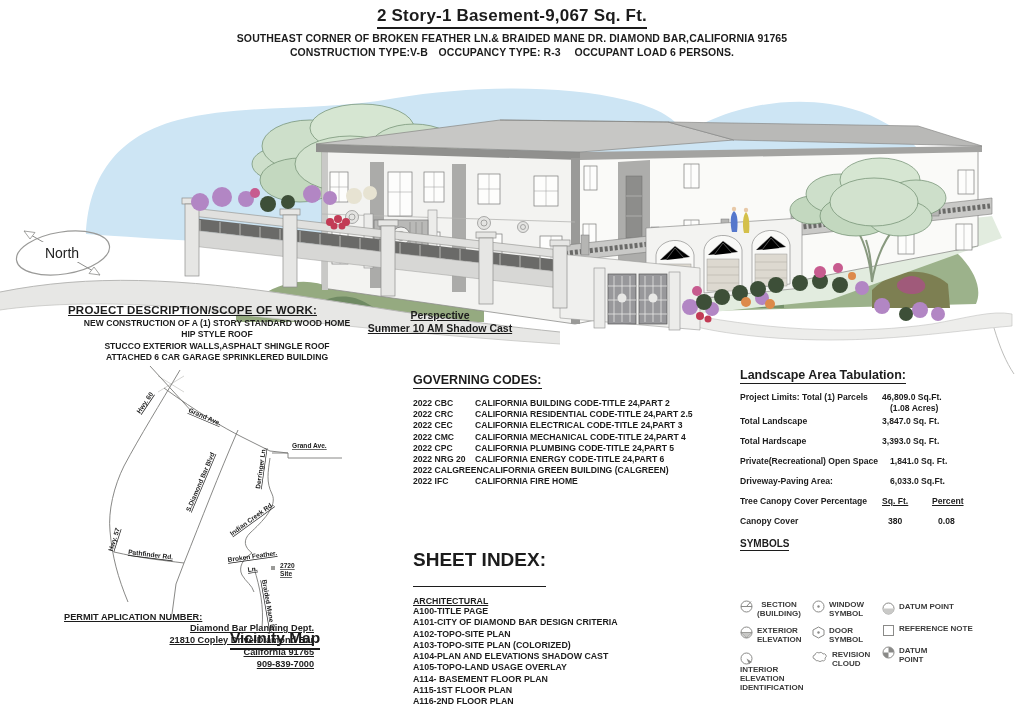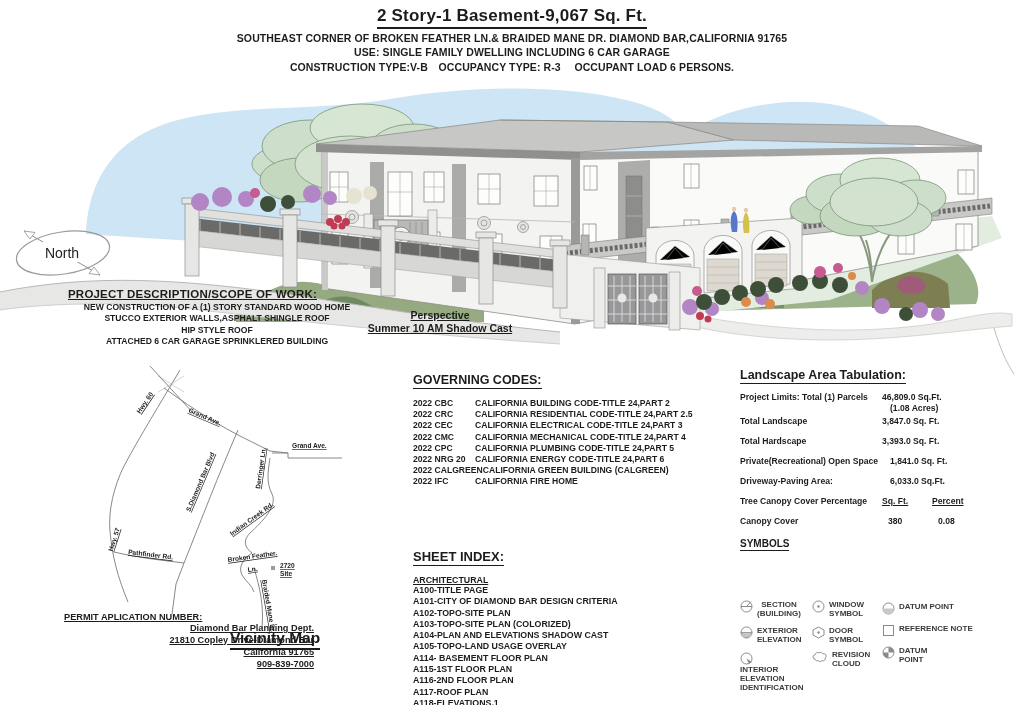--- a/index.html
+++ b/index.html
@@ -7,21 +7,21 @@
     width:1024px;height:705px;position:relative;background:#ffffff;
     font-family:"Liberation Sans", sans-serif;color:#1c1c1c;overflow:hidden;
     -webkit-font-smoothing:antialiased;
   }
   .abs{position:absolute;}
   
   .hdr{left:0;top:6px;width:1024px;text-align:center;}
   .hdr .title{font-size:17px;font-weight:bold;display:inline-block;border-bottom:2px solid #1c1c1c;padding-bottom:1px;letter-spacing:.2px;}
   .hdr .sub{font-size:10.5px;font-weight:bold;margin-top:2.5px;letter-spacing:.1px;}
   
-  .proj{left:52px;top:288px;width:330px;}
+  .proj{left:52px;top:304px;width:330px;}
   .proj .h{font-size:11.5px;font-weight:bold;text-decoration:underline;margin-left:16px;letter-spacing:.2px;}
   .proj .ln{font-size:8.6px;font-weight:bold;text-align:center;margin-top:1.5px;}
   .proj .ln:first-of-type{margin-top:6px;}
   
   .persp{left:340px;top:309px;width:200px;text-align:center;}
   .persp div{font-size:10.5px;font-weight:bold;text-decoration:underline;line-height:13px;}
   
   .codes{left:413px;top:370px;width:320px;}
   .codes .h{font-size:12.5px;font-weight:bold;display:inline-block;border-bottom:1.5px solid #1c1c1c;padding-bottom:1px;}
   .codes .list{margin-top:9px;}
@@ -32,21 +32,21 @@
   .land .h{font-size:12.5px;font-weight:bold;display:inline-block;border-bottom:1.5px solid #1c1c1c;padding-bottom:1px;}
   .land .row{position:absolute;left:0;width:242px;}
   .land .val{position:absolute;left:142px;white-space:nowrap;}
   .land .val2{position:absolute;left:150px;white-space:nowrap;}
   .land .c1{position:absolute;left:142px;text-decoration:underline;}
   .land .c2{position:absolute;left:192px;text-decoration:underline;}
   .land .d1{position:absolute;left:148px;}
   .land .d2{position:absolute;left:198px;}
   
   .sheet{left:413px;top:516px;width:240px;}
-  .sheet .h{font-size:13px;font-weight:bold;display:inline-block;border-bottom:1.5px solid #1c1c1c;padding-bottom:1px;margin-top:33px;}
+  .sheet .h{font-size:19px;font-weight:bold;display:inline-block;border-bottom:1.5px solid #1c1c1c;padding-bottom:15px;margin-top:33px;}
   .sheet .cat{font-size:8.8px;font-weight:bold;text-decoration:underline;margin-top:9px;}
   .sheet .it{font-size:8.8px;font-weight:bold;line-height:11.3px;white-space:nowrap;}
   
   .sym{left:740px;top:538px;width:284px;height:160px;font-size:8px;font-weight:bold;color:#3a3a3a;}
   .sym .h{font-size:10px;font-weight:bold;color:#1c1c1c;display:inline-block;border-bottom:1.5px solid #1c1c1c;padding-bottom:1px;}
   .sym .item{position:absolute;display:flex;align-items:flex-start;}
   .sym .lab div{line-height:9px;}
   .sym .ic{margin-right:4px;flex:none;}
   
   .permit{left:50px;top:612px;width:264px;}
@@ -56,21 +56,20 @@
   
   .vtitle{left:230px;top:629px;font-size:15.5px;font-weight:bold;display:inline-block;border-bottom:2px solid #1c1c1c;padding-bottom:1px;}
   svg text{font-family:"Liberation Sans", sans-serif;}
 </style>
 </head>
 <body>
 
 <div class="abs hdr">
   <div class="title">2 Story-1 Basement-9,067 Sq. Ft.</div>
   <div class="sub">SOUTHEAST CORNER OF BROKEN FEATHER LN.&amp; BRAIDED MANE DR. DIAMOND BAR,CALIFORNIA 91765</div>
-  <div class="sub">USE: SINGLE FAMILY DWELLING INCLUDING 6 CAR GARAGE</div>
   <div class="sub">CONSTRUCTION TYPE:V-B OCCUPANCY TYPE: R-3  OCCUPANT LOAD 6 PERSONS.</div>
 </div>
 
 <svg class="abs" style="left:0;top:76px;" width="1024" height="330" viewBox="0 0 1024 330">
 
   <g>
     <path d="M86,158 C88,112 108,62 178,44 C246,27 320,36 396,22 C468,10 560,8 626,24 C664,33 688,50 678,62
              C706,42 766,18 830,28 C890,37 928,74 944,114 C952,138 950,160 936,174
              C860,184 420,182 86,158 Z" fill="#cde5f4"></path>
   </g>
@@ -399,22 +398,22 @@
   <line x1="92" y1="57" x2="16" y2="13" stroke="#8e8e8c" stroke-width="1"></line>
   <polygon points="16,13 27,14.5 22,21" fill="#fff" stroke="#8e8e8c" stroke-width="0.8"></polygon>
   <polygon points="92,57 81,55.5 86,49" fill="#fff" stroke="#8e8e8c" stroke-width="0.8"></polygon>
   <rect x="28" y="24" width="52" height="20" fill="#ffffff"></rect>
   <text x="54" y="40" text-anchor="middle" font-size="14" fill="#222">North</text>
 </svg>
 
 <div class="abs proj">
   <div class="h">PROJECT DESCRIPTION/SCOPE OF WORK:</div>
   <div class="ln">NEW CONSTRUCTION OF A (1) STORY STANDARD WOOD HOME</div>
+  <div class="ln">HIP STYLE ROOF</div>
   <div class="ln">STUCCO EXTERIOR WALLS,ASPHALT SHINGLE ROOF</div>
-  <div class="ln">HIP STYLE ROOF</div>
   <div class="ln">ATTACHED 6 CAR GARAGE SPRINKLERED BUILDING</div>
 </div>
 
 <div class="abs persp">
   <div>Perspective</div>
   <div>Summer 10 AM Shadow Cast</div>
 </div>
 
 <div class="abs codes">
   <div class="h">GOVERNING CODES:</div>

